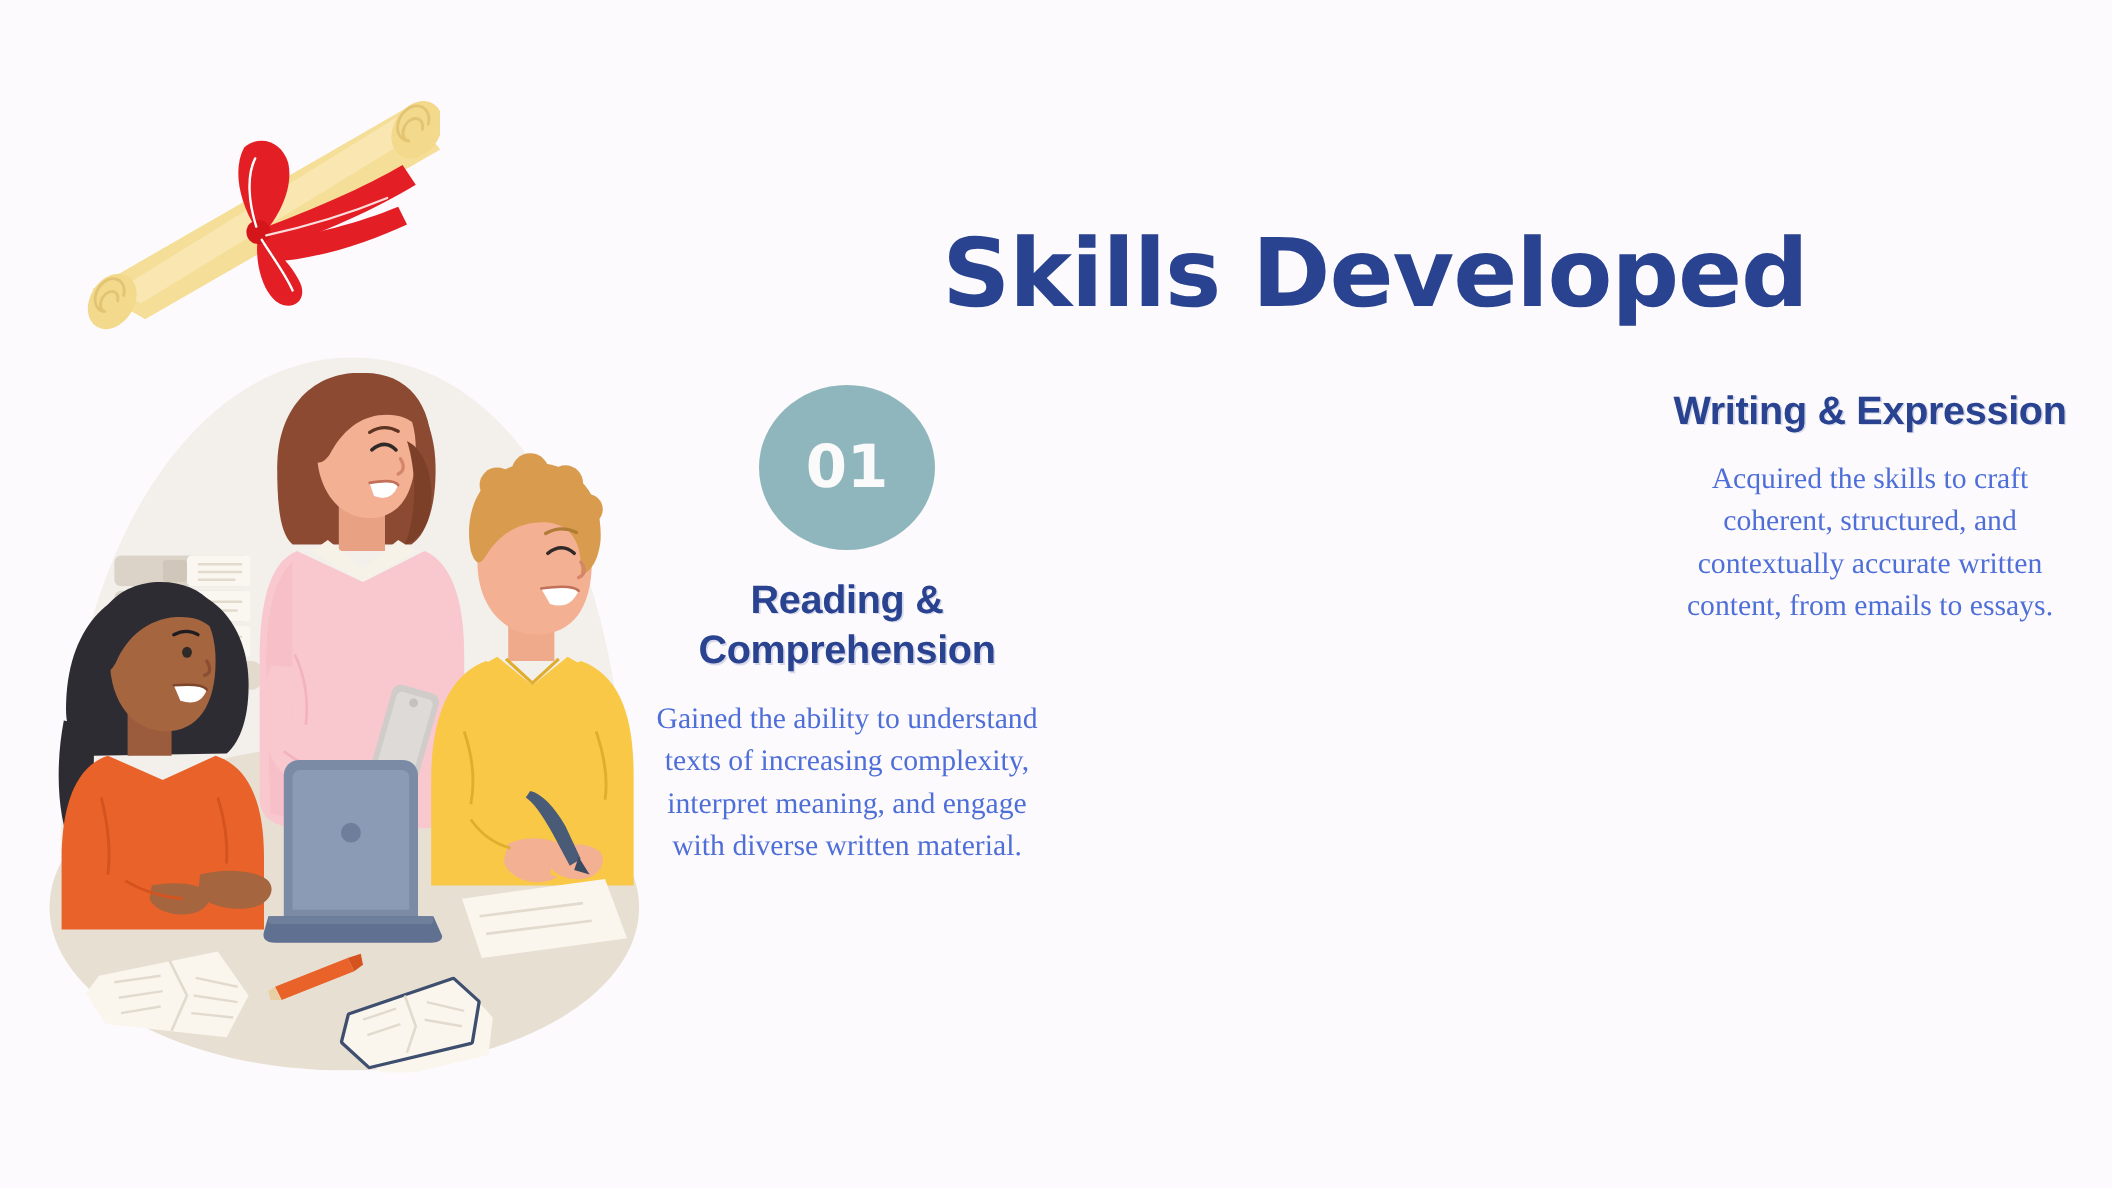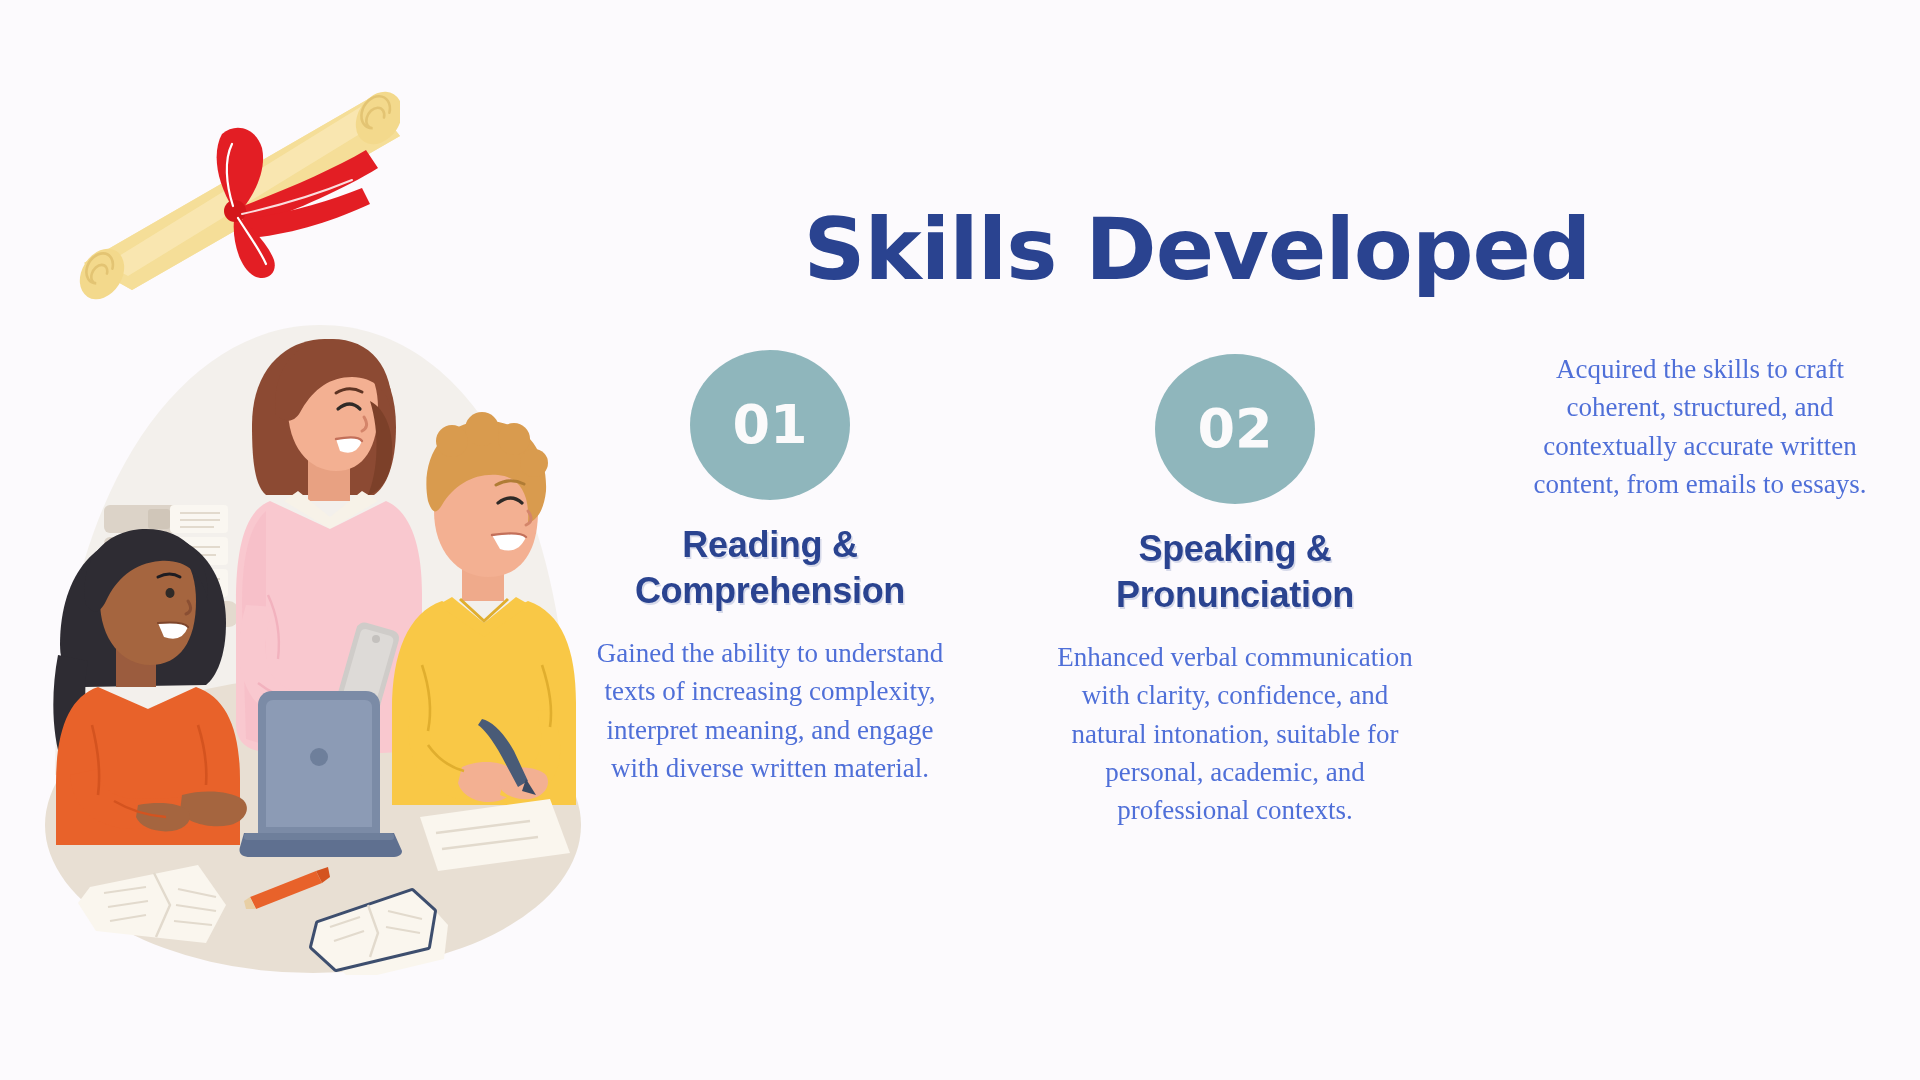--- a/index.html
+++ b/index.html
@@ -29,21 +29,21 @@
     position: absolute;
     left: 30px;
     top: 305px;
     width: 570px;
     height: 670px;
   }
 
   
   #page-title {
     position: absolute;
-    left: 732px;
+    left: 785px;
     top: 148px;
     width: 930px;
     text-align: center;
     font-family: "DejaVu Sans", sans-serif;
     font-weight: bold;
     font-size: 86px;
     letter-spacing: -1px;
     color: #2A4390;
     line-height: 1;
     white-space: nowrap;
@@ -332,25 +332,19 @@
 <div id="columns">
 
   <div class="column col-1">
     <div class="badge">
       <span class="badge-number">01</span>
     </div>
     <div class="column-heading">Reading &amp; Comprehension</div>
     <div class="column-body">Gained the ability to understand texts of increasing complexity, interpret meaning, and engage with diverse written material.</div>
   </div>
 
-  <div class="column col-2">
-    <div class="badge">
-      <span class="badge-number">02</span>
-    </div>
-    <div class="column-heading">Speaking &amp; Pronunciation</div>
-    <div class="column-body">Enhanced verbal communication with clarity, confidence, and natural intonation, suitable for personal, academic, and professional contexts.</div>
-  </div>
 
   <div class="column col-3">
+    <div class="column-heading">Writing &amp; Expression</div>
     <div class="column-body">Acquired the skills to craft coherent, structured, and contextually accurate written content, from emails to essays.</div>
   </div>
 
 </div>
 
 </body></html>

